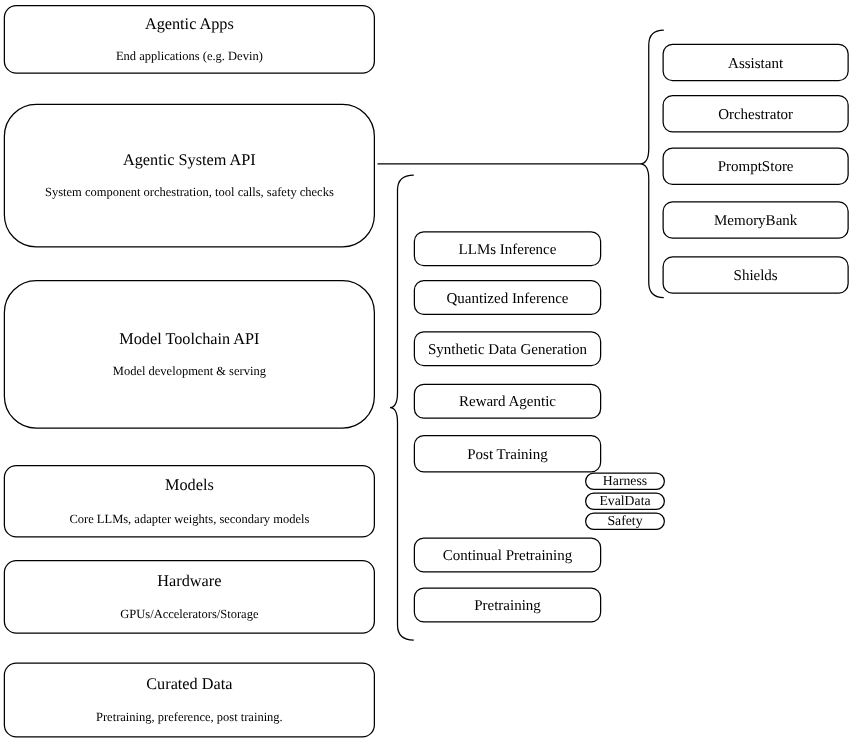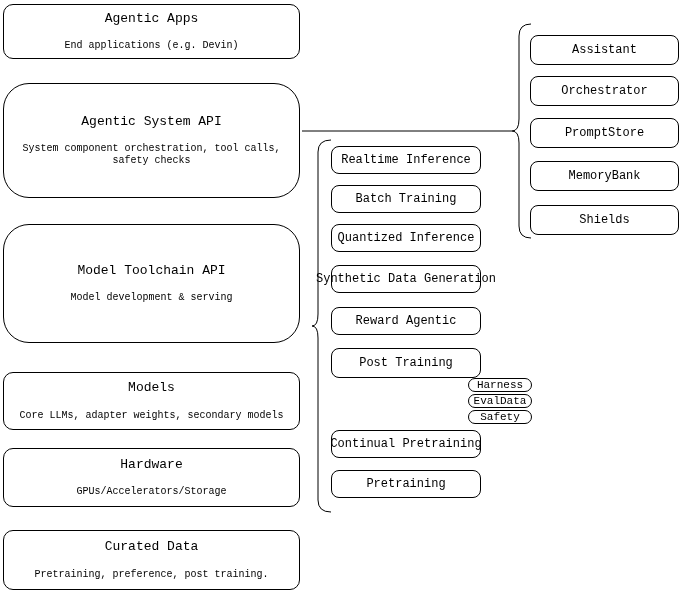--- a/index.html
+++ b/index.html
@@ -1,20 +1,20 @@
 <!DOCTYPE html>
 <html><head>
 <meta charset="utf-8">
 <style>
   html,body{margin:0;padding:0;background:#fff;}
   #canvas{
     position:relative;
     width:682px;height:591px;
     background:#fff;
-    font-family:Liberation Mono, monospace;
+    font-family:Liberation Serif, serif;
     color:#000;
     overflow:hidden;
   }
   .box{
     position:absolute;
     box-sizing:border-box;
     border:1px solid #000;
     background:#fff;
     display:flex;
     flex-direction:column;
@@ -71,25 +71,22 @@
   <div class="box lbox r10" style="top:448px;height:59px;">
     <div class="title">Hardware</div>
     <div class="subtitle">GPUs/Accelerators/Storage</div>
   </div>
 
   <div class="box lbox r10" style="top:530px;height:60px;">
     <div class="title">Curated Data</div>
     <div class="subtitle">Pretraining, preference, post training.</div>
   </div>
 
-  <div class="box mbox" style="top:146px;">
-    <span>Realtime Inference</span>
-  </div>
   <div class="box mbox" style="top:185px;">
-    <span>Batch Training</span>
+    <span>LLMs Inference</span>
   </div>
   <div class="box mbox" style="top:224px;">
     <span>Quantized Inference</span>
   </div>
   <div class="box mbox" style="top:265px;">
     <span>Synthetic Data Generation</span>
   </div>
   <div class="box mbox" style="top:307px;">
     <span>Reward Agentic</span>
   </div>

